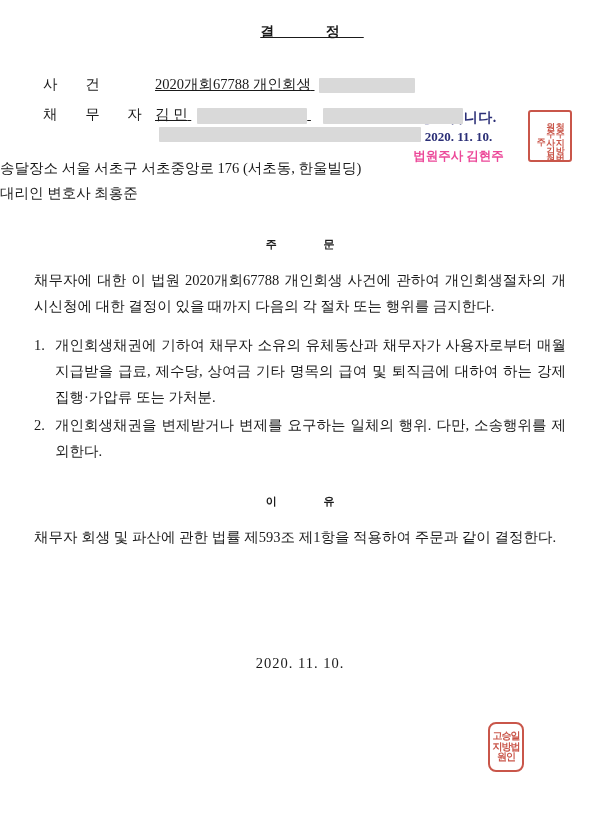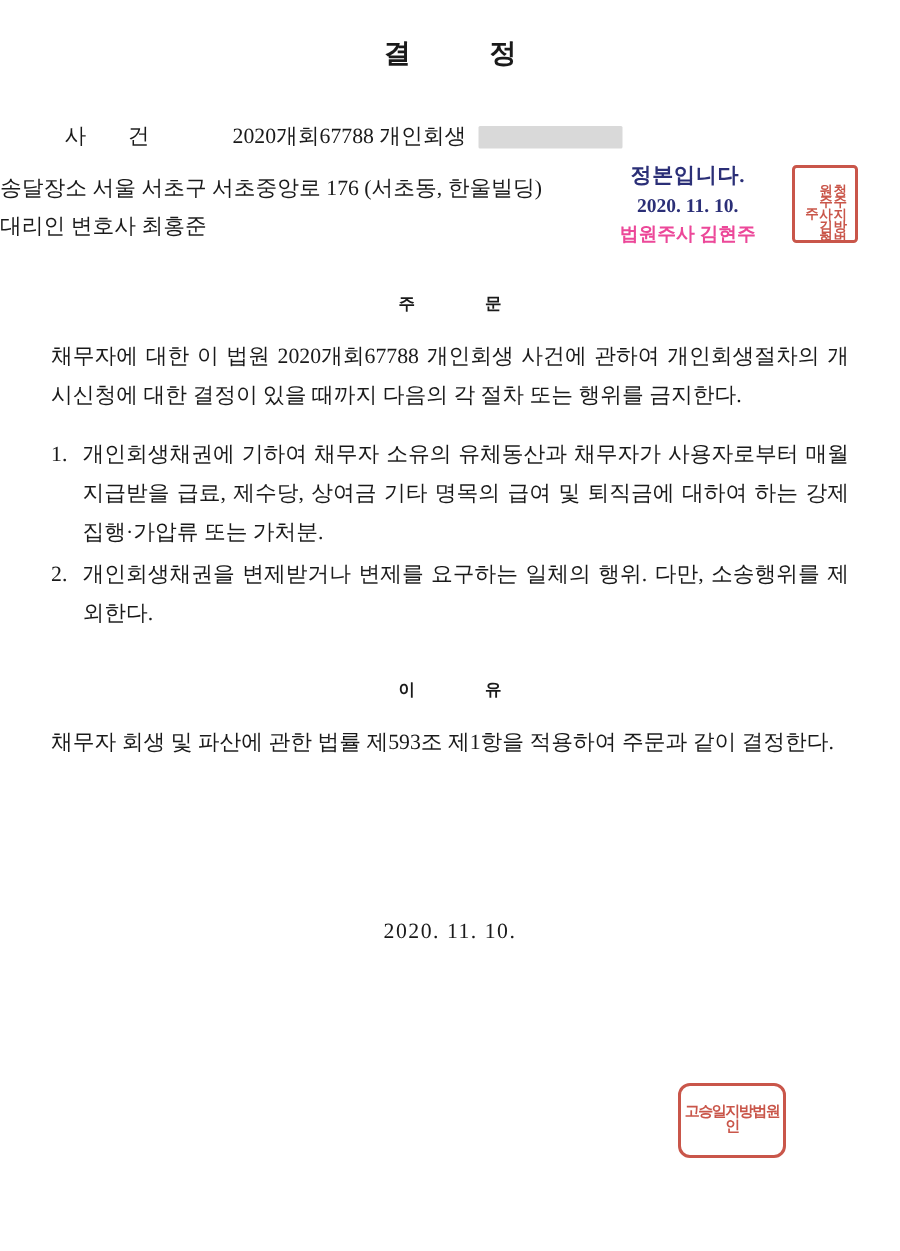--- a/index.html
+++ b/index.html
@@ -25,25 +25,26 @@
   .court-title {
     text-align: center;
     font-size: 19px;
     font-weight: bold;
     letter-spacing: 10px;
     margin-top: 104px;
     text-indent: 10px;
   }
   .doc-type {
     text-align: center;
-    font-size: 18px;
+    font-size: 14px;
     font-weight: bold;
     letter-spacing: 24px;
     margin-top: 23px;
     text-indent: 24px;
+    text-decoration: underline;
   }
 
   
   .authentic-block {
     position: absolute;
     top: 108px;
     right: 28px;
     width: 185px;
     text-align: center;
     line-height: 1.45;
@@ -103,20 +104,21 @@
     margin-bottom: 11px;
   }
   .field-label {
     width: 112px;
     letter-spacing: 12px;
     flex: none;
   }
   .field-value {
     position: relative;
     flex: 1;
+    text-decoration: underline;
   }
   .redact {
     display: inline-block;
     background: #d9d9d9;
     border-radius: 1px;
     vertical-align: middle;
     height: 15px;
   }
   .redact.r1 { width: 96px; margin-left: 4px; }
   .redact.wide1 { width: 110px; margin-left: 6px; height: 16px; }
@@ -177,21 +179,21 @@
     font-size: 14.5px;
     margin-top: 104px;
     letter-spacing: 1px;
   }
 
   
   .round-seal {
     position: absolute;
     right: 76px;
     bottom: 62px;
-    width: 72px;
+    width: 36px;
     height: 50px;
     border: 2.5px solid #c0392b;
     border-radius: 8px;
     color: #c0392b;
     font-size: 10px;
     font-weight: bold;
     letter-spacing: -1px;
     line-height: 1.05;
     display: flex;
     align-items: center;
@@ -216,20 +218,29 @@
     <div class="authentic-line3">법원주사 김현주</div>
     <div class="seal-square">청주지방법원주사김현주</div>
   </div>
 
   <div class="fields">
     <div class="field-row">
       <div class="field-label">사      건</div>
       <div class="field-value">
         <span>2020개회67788   개인회생</span>
         <span class="redact r1"></span>
+      </div>
+    </div>
+    <div class="field-row">
+      <div class="field-label">채 무 자</div>
+      <div class="field-value">
+        <span>김  민</span>
+        <span class="redact wide1"></span>
+        <span class="redact wide2"></span>
+        <span class="redact band"></span>
       </div>
     </div>
   </div>
 
   <div class="sub-lines">
     <div>송달장소  서울 서초구 서초중앙로 176 (서초동, 한울빌딩)</div>
     <div>대리인  변호사  최홍준</div>
   </div>
 
   <div class="section-head">주        문</div>

